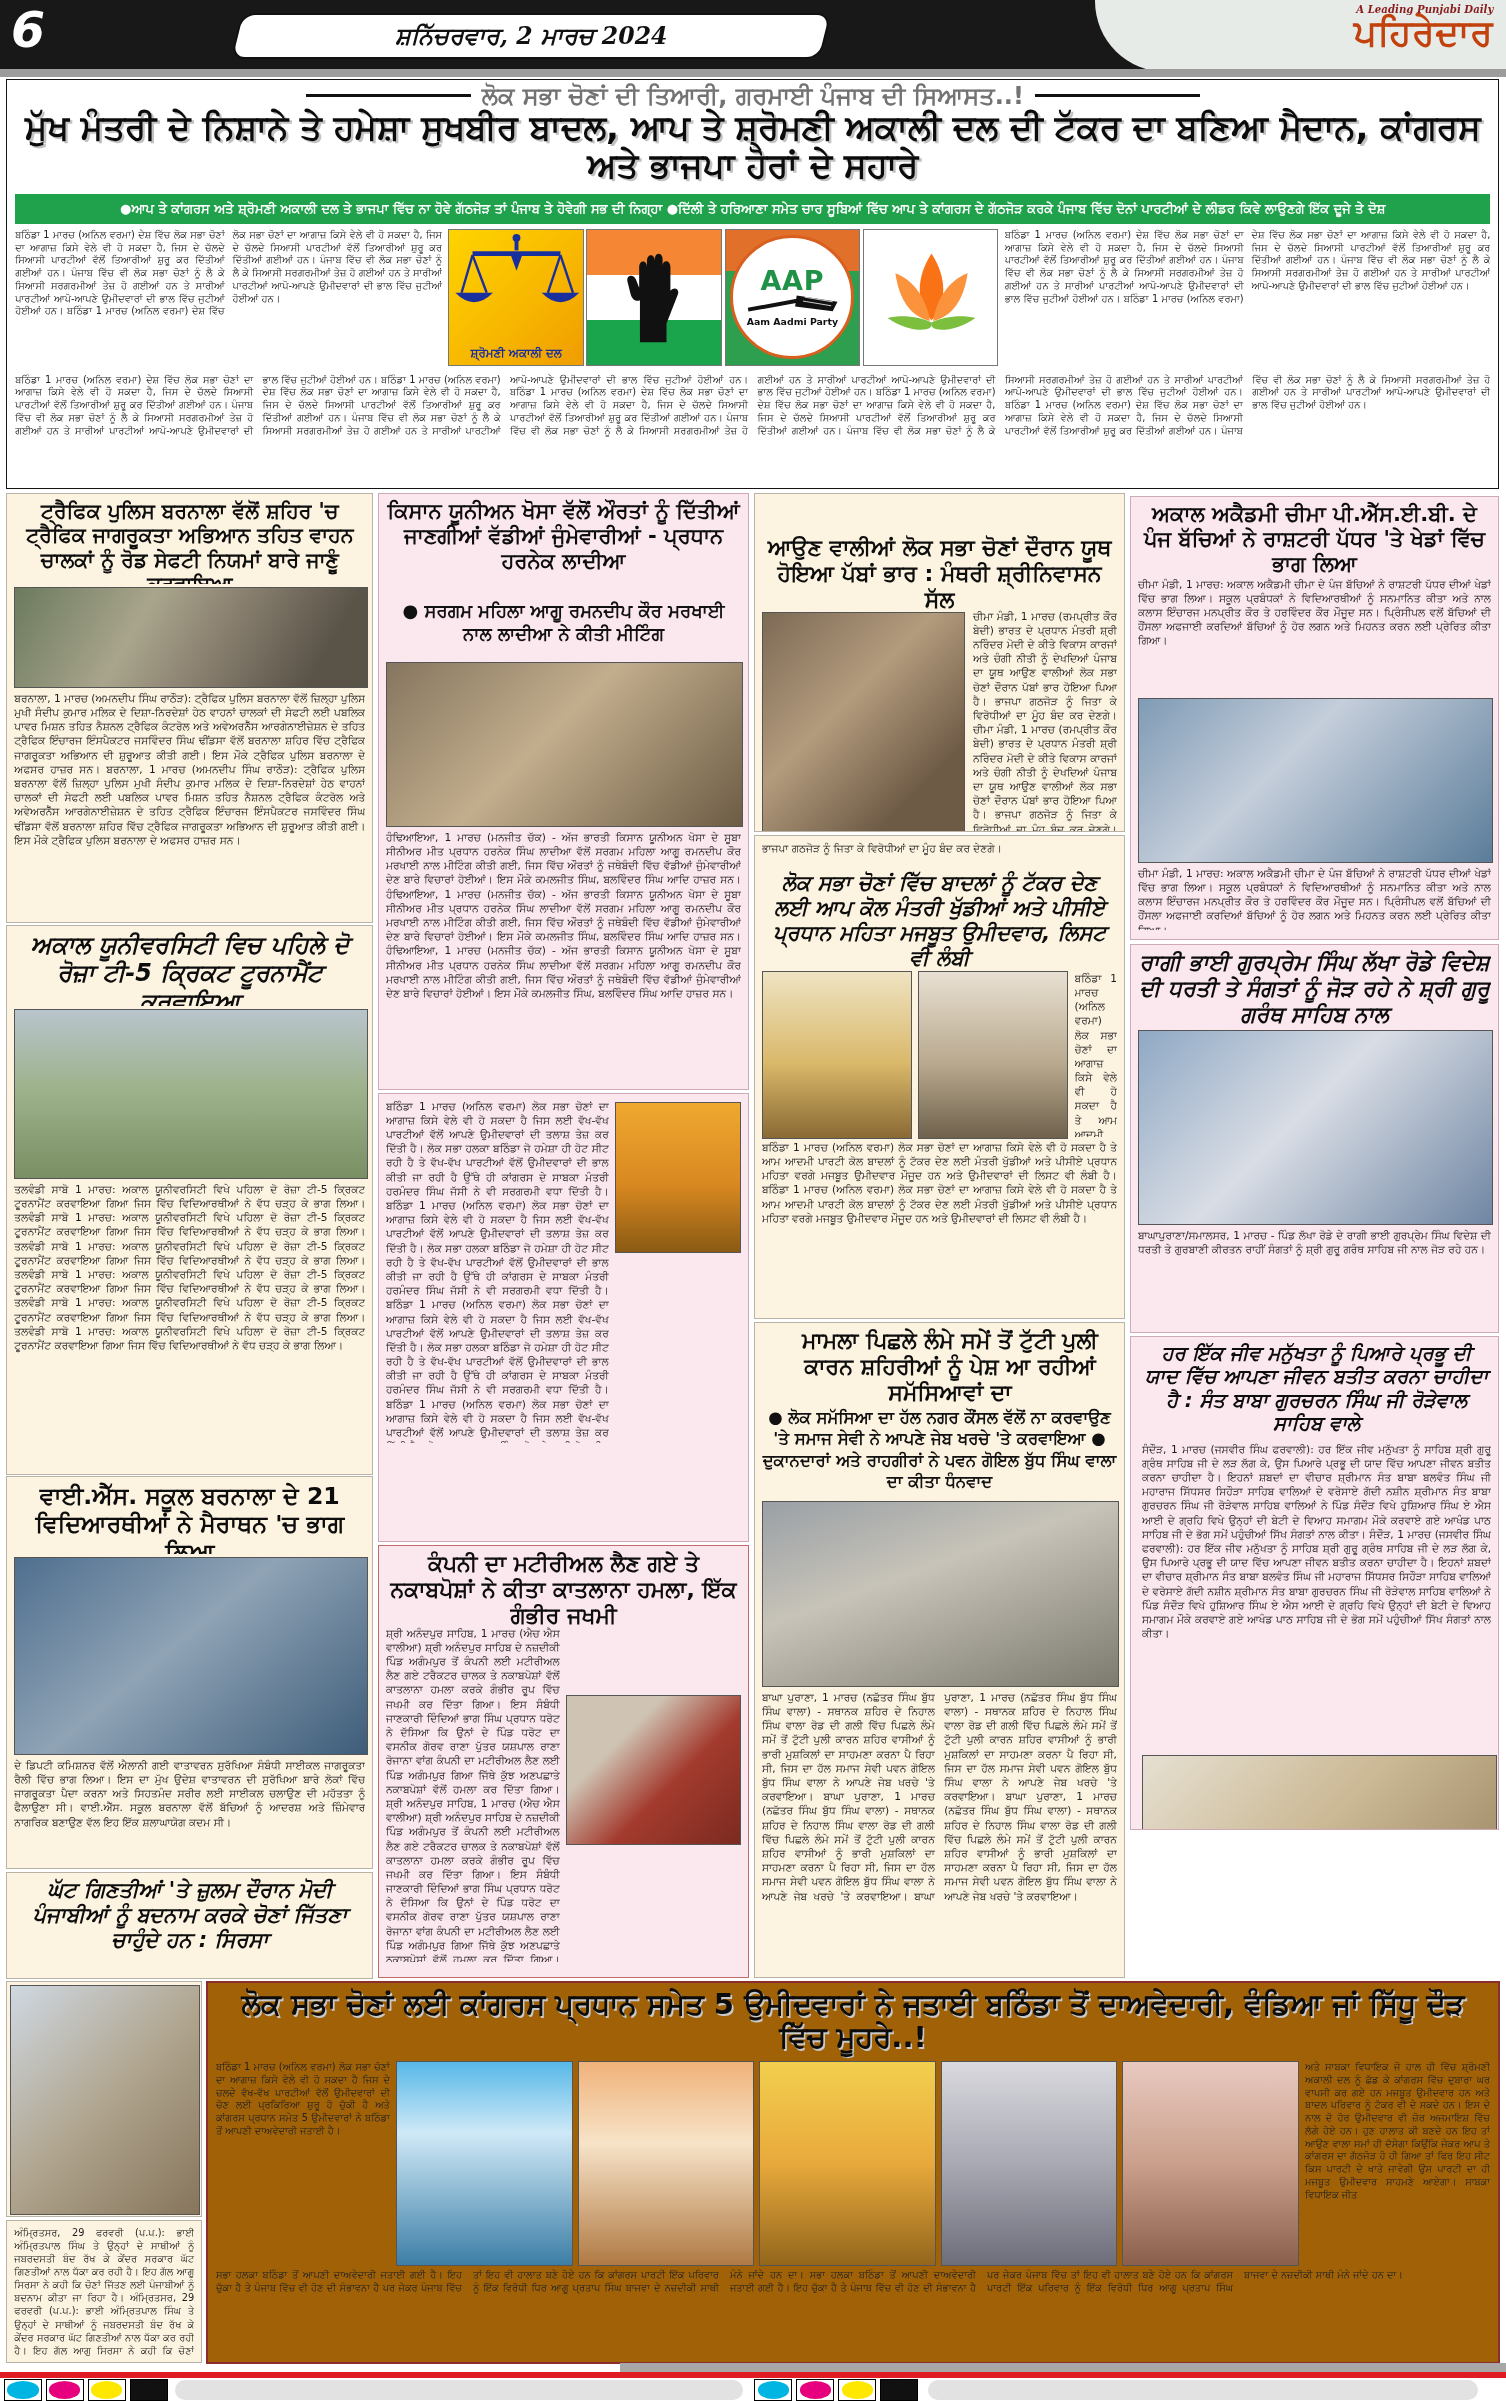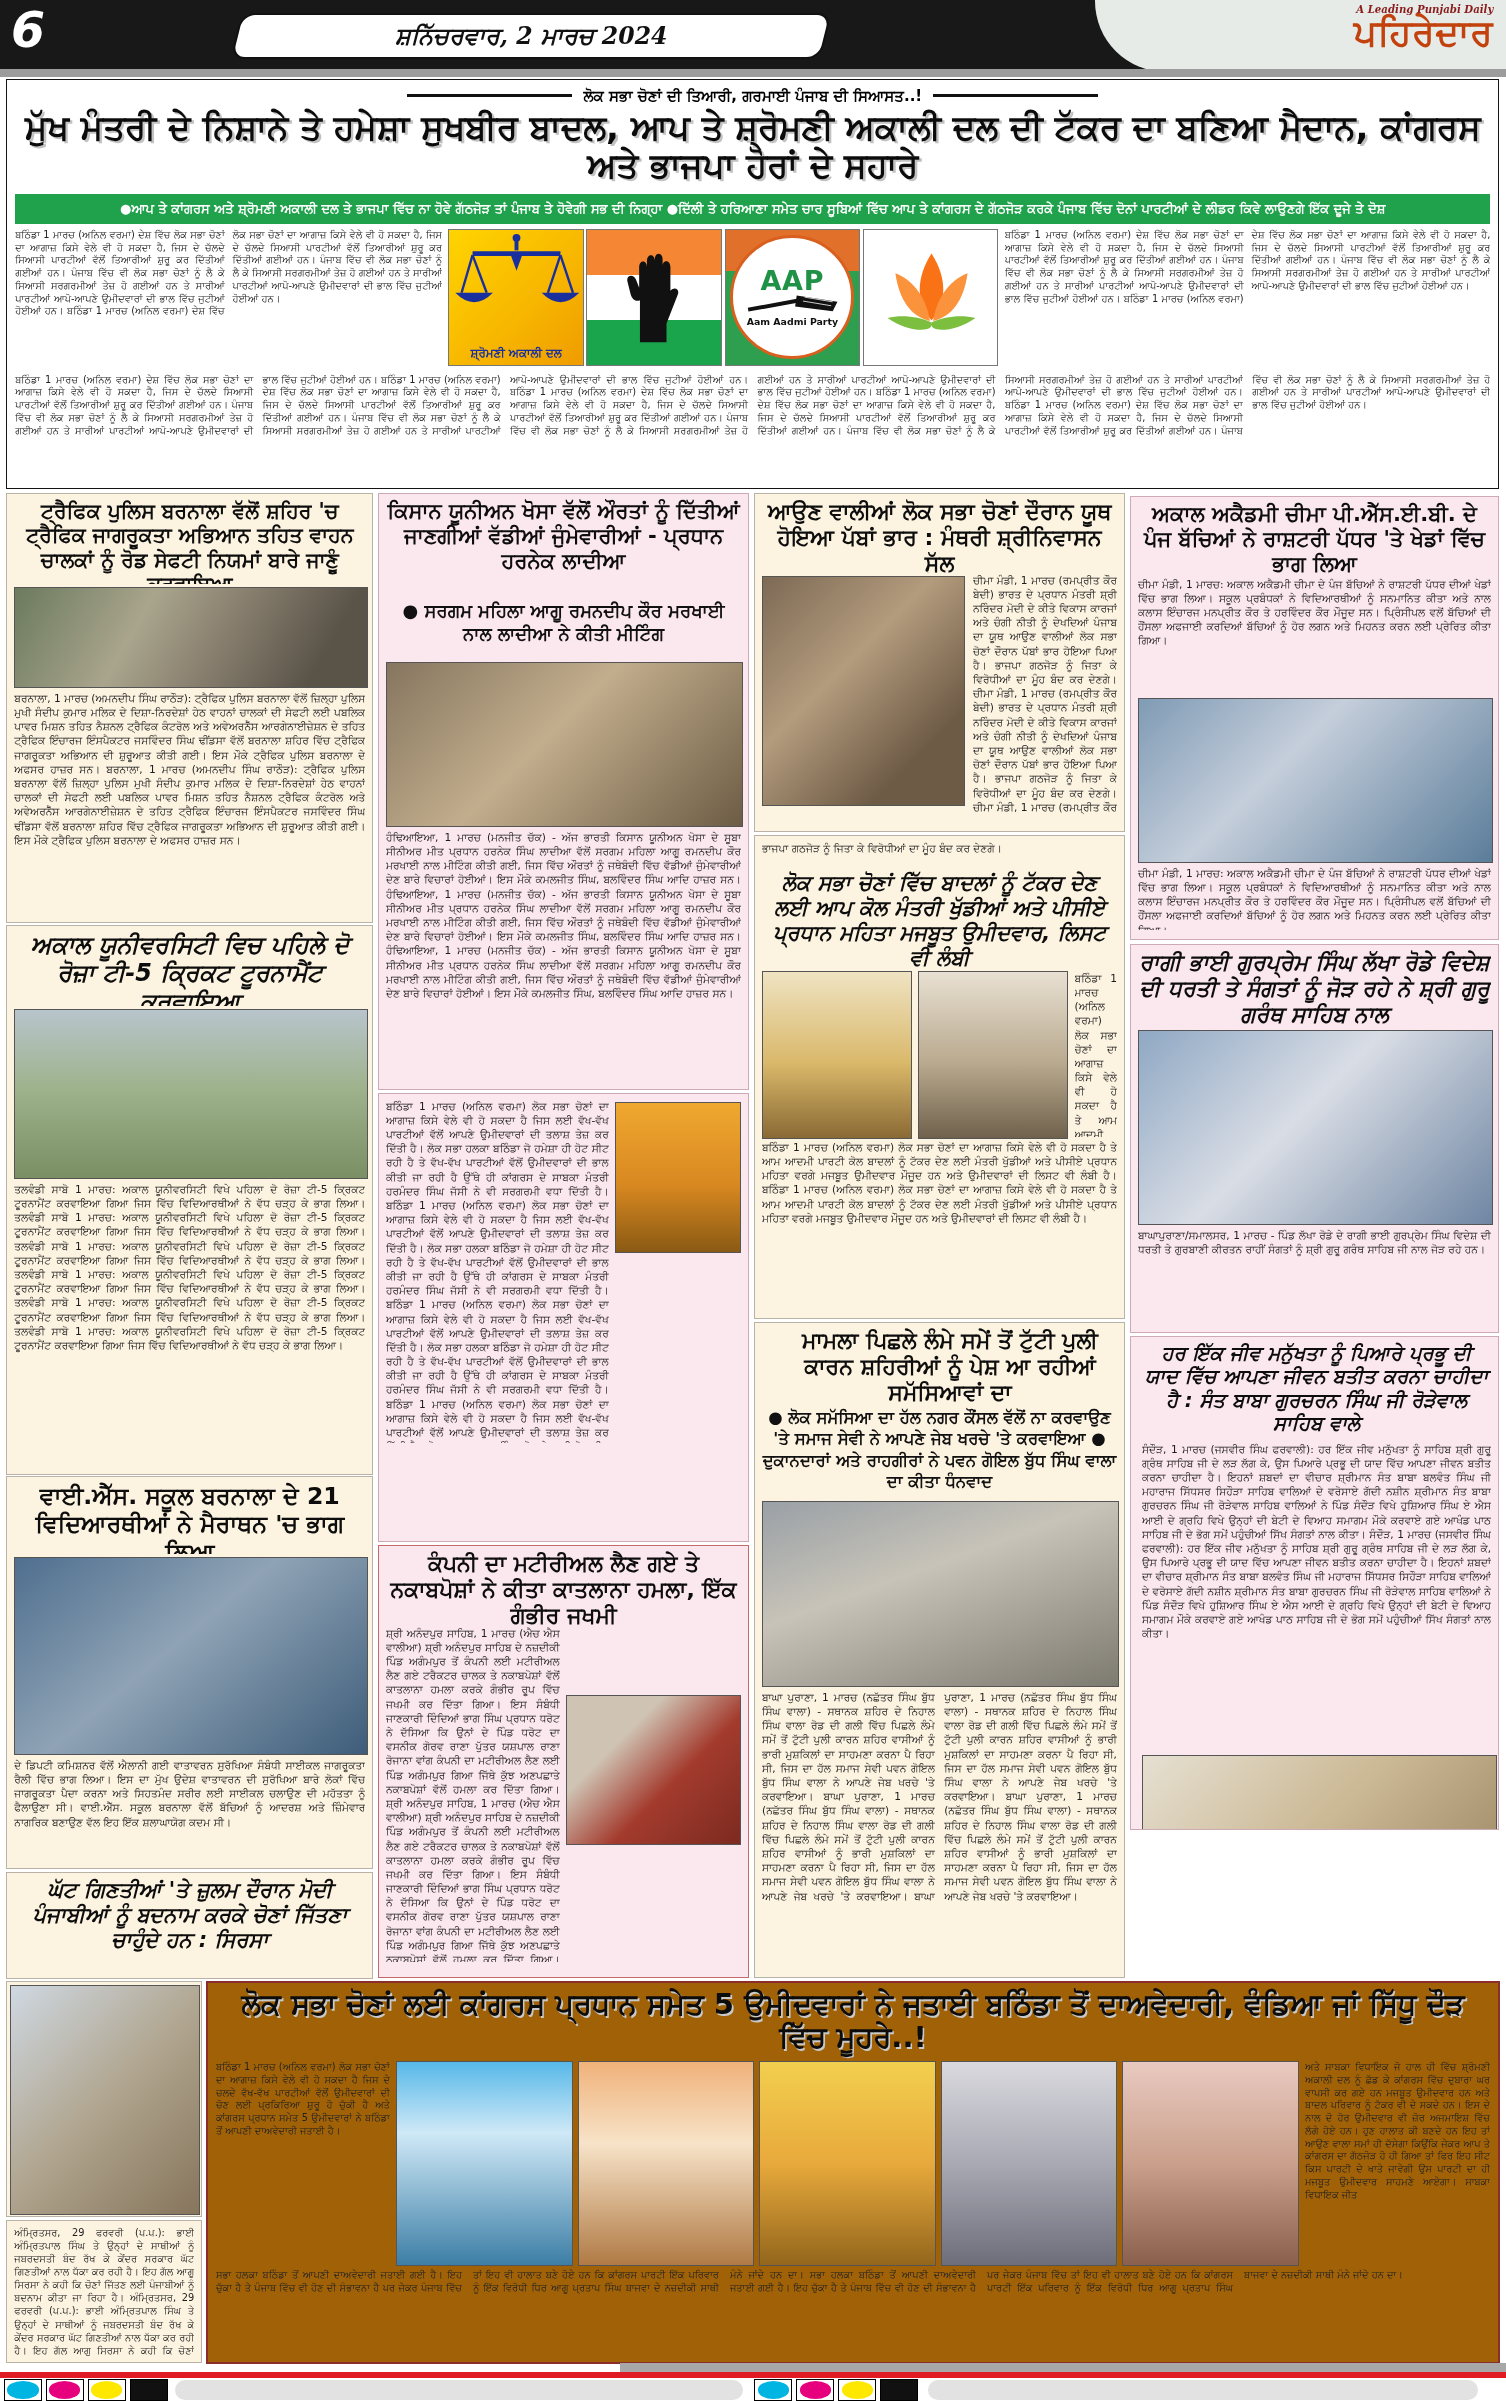--- a/index.html
+++ b/index.html
@@ -15,21 +15,21 @@
   .masthead{left:1095px;top:0;width:411px;height:72px;background:#e7ebe8;border-bottom-left-radius:71px;
             display:flex;flex-direction:column;align-items:flex-end;justify-content:flex-start;padding:3.1px 12.6px 0 0;}
   .tagline{color:#8a1c1c;font-style:italic;font-weight:bold;font-size:10.2px;font-family:"DejaVu Serif",serif;}
   .mast-title{font-size:36px;font-weight:bold;color:#c2410c;line-height:1.0;letter-spacing:0.8px;}
   .hdr-rule{left:0;top:69px;width:1506px;height:7.9px;background:#9c9c9c;}
 
   
   .leadbox{left:6.3px;top:79px;width:1493px;height:410px;border:1.6px solid #141414;background:#fff;padding:3.1px 7.9px;overflow:hidden;}
   .kicker-row{display:flex;align-items:center;justify-content:center;gap:11px;height:25px;}
   .kline{width:165px;border-top:3.1px solid #111;}
-  .kicker{font-weight:bold;font-size:15px;color:#000000;white-space:nowrap;}
+  .kicker{font-weight:bold;font-size:24px;color:#737373;white-space:nowrap;}
   .lead-hl{font-size:34px;font-weight:bold;color:#0b0b0b;text-align:center;line-height:1.12;
            text-shadow:2.4px 2.4px 0 #c2c2c2;height:83px;overflow:hidden;}
   .strap{margin-top:3.1px;height:30px;background:#1fa24b;color:#fff;font-weight:bold;font-size:13px;
          line-height:30px;text-align:center;white-space:nowrap;overflow:hidden;padding:0 6.3px;}
   .lead-mid{display:flex;gap:6.3px;margin-top:4.7px;height:140px;}
   .lead-col{font-size:9.8px;line-height:1.3;text-align:justify;color:#222;overflow:hidden;}
   .lc-l{width:428px;column-count:2;column-gap:7.9px;}
   .lc-r{width:487px;column-count:2;column-gap:7.9px;}
   .logos{width:550px;display:flex;gap:2.4px;}
   .logo{width:135px;height:135px;border:0.8px solid #777;position:relative;overflow:hidden;background:#fff;}
@@ -223,21 +223,21 @@
     <div class="body" style="height:344px;">ਬਠਿੰਡਾ 1 ਮਾਰਚ (ਅਨਿਲ ਵਰਮਾ) ਲੋਕ ਸਭਾ ਚੋਣਾਂ ਦਾ ਆਗਾਜ਼ ਕਿਸੇ ਵੇਲੇ ਵੀ ਹੋ ਸਕਦਾ ਹੈ ਜਿਸ ਲਈ ਵੱਖ-ਵੱਖ ਪਾਰਟੀਆਂ ਵੱਲੋਂ ਆਪਣੇ ਉਮੀਦਵਾਰਾਂ ਦੀ ਤਲਾਸ਼ ਤੇਜ਼ ਕਰ ਦਿੱਤੀ ਹੈ। ਲੋਕ ਸਭਾ ਹਲਕਾ ਬਠਿੰਡਾ ਜੋ ਹਮੇਸ਼ਾ ਹੀ ਹੋਟ ਸੀਟ ਰਹੀ ਹੈ ਤੇ ਵੱਖ-ਵੱਖ ਪਾਰਟੀਆਂ ਵੱਲੋਂ ਉਮੀਦਵਾਰਾਂ ਦੀ ਭਾਲ ਕੀਤੀ ਜਾ ਰਹੀ ਹੈ ਉੱਥੇ ਹੀ ਕਾਂਗਰਸ ਦੇ ਸਾਬਕਾ ਮੰਤਰੀ ਹਰਮੰਦਰ ਸਿੰਘ ਜੱਸੀ ਨੇ ਵੀ ਸਰਗਰਮੀ ਵਧਾ ਦਿੱਤੀ ਹੈ। ਬਠਿੰਡਾ 1 ਮਾਰਚ (ਅਨਿਲ ਵਰਮਾ) ਲੋਕ ਸਭਾ ਚੋਣਾਂ ਦਾ ਆਗਾਜ਼ ਕਿਸੇ ਵੇਲੇ ਵੀ ਹੋ ਸਕਦਾ ਹੈ ਜਿਸ ਲਈ ਵੱਖ-ਵੱਖ ਪਾਰਟੀਆਂ ਵੱਲੋਂ ਆਪਣੇ ਉਮੀਦਵਾਰਾਂ ਦੀ ਤਲਾਸ਼ ਤੇਜ਼ ਕਰ ਦਿੱਤੀ ਹੈ। ਲੋਕ ਸਭਾ ਹਲਕਾ ਬਠਿੰਡਾ ਜੋ ਹਮੇਸ਼ਾ ਹੀ ਹੋਟ ਸੀਟ ਰਹੀ ਹੈ ਤੇ ਵੱਖ-ਵੱਖ ਪਾਰਟੀਆਂ ਵੱਲੋਂ ਉਮੀਦਵਾਰਾਂ ਦੀ ਭਾਲ ਕੀਤੀ ਜਾ ਰਹੀ ਹੈ ਉੱਥੇ ਹੀ ਕਾਂਗਰਸ ਦੇ ਸਾਬਕਾ ਮੰਤਰੀ ਹਰਮੰਦਰ ਸਿੰਘ ਜੱਸੀ ਨੇ ਵੀ ਸਰਗਰਮੀ ਵਧਾ ਦਿੱਤੀ ਹੈ। ਬਠਿੰਡਾ 1 ਮਾਰਚ (ਅਨਿਲ ਵਰਮਾ) ਲੋਕ ਸਭਾ ਚੋਣਾਂ ਦਾ ਆਗਾਜ਼ ਕਿਸੇ ਵੇਲੇ ਵੀ ਹੋ ਸਕਦਾ ਹੈ ਜਿਸ ਲਈ ਵੱਖ-ਵੱਖ ਪਾਰਟੀਆਂ ਵੱਲੋਂ ਆਪਣੇ ਉਮੀਦਵਾਰਾਂ ਦੀ ਤਲਾਸ਼ ਤੇਜ਼ ਕਰ ਦਿੱਤੀ ਹੈ। ਲੋਕ ਸਭਾ ਹਲਕਾ ਬਠਿੰਡਾ ਜੋ ਹਮੇਸ਼ਾ ਹੀ ਹੋਟ ਸੀਟ ਰਹੀ ਹੈ ਤੇ ਵੱਖ-ਵੱਖ ਪਾਰਟੀਆਂ ਵੱਲੋਂ ਉਮੀਦਵਾਰਾਂ ਦੀ ਭਾਲ ਕੀਤੀ ਜਾ ਰਹੀ ਹੈ ਉੱਥੇ ਹੀ ਕਾਂਗਰਸ ਦੇ ਸਾਬਕਾ ਮੰਤਰੀ ਹਰਮੰਦਰ ਸਿੰਘ ਜੱਸੀ ਨੇ ਵੀ ਸਰਗਰਮੀ ਵਧਾ ਦਿੱਤੀ ਹੈ। ਬਠਿੰਡਾ 1 ਮਾਰਚ (ਅਨਿਲ ਵਰਮਾ) ਲੋਕ ਸਭਾ ਚੋਣਾਂ ਦਾ ਆਗਾਜ਼ ਕਿਸੇ ਵੇਲੇ ਵੀ ਹੋ ਸਕਦਾ ਹੈ ਜਿਸ ਲਈ ਵੱਖ-ਵੱਖ ਪਾਰਟੀਆਂ ਵੱਲੋਂ ਆਪਣੇ ਉਮੀਦਵਾਰਾਂ ਦੀ ਤਲਾਸ਼ ਤੇਜ਼ ਕਰ ਦਿੱਤੀ ਹੈ। ਲੋਕ ਸਭਾ ਹਲਕਾ ਬਠਿੰਡਾ ਜੋ ਹਮੇਸ਼ਾ ਹੀ ਹੋਟ ਸੀਟ ਰਹੀ ਹੈ ਤੇ ਵੱਖ-ਵੱਖ ਪਾਰਟੀਆਂ ਵੱਲੋਂ ਉਮੀਦਵਾਰਾਂ ਦੀ ਭਾਲ ਕੀਤੀ ਜਾ ਰਹੀ ਹੈ ਉੱਥੇ ਹੀ ਕਾਂਗਰਸ ਦੇ ਸਾਬਕਾ ਮੰਤਰੀ ਹਰਮੰਦਰ ਸਿੰਘ ਜੱਸੀ ਨੇ ਵੀ ਸਰਗਰਮੀ ਵਧਾ ਦਿੱਤੀ ਹੈ।</div>
   </div>
 
   <div class="abs card pink" style="left:378px;top:1545px;width:371px;height:433px;border:1.6px solid #c46a6a;">
     <div class="hl" style="font-size:22px;height:75px;">ਕੰਪਨੀ ਦਾ ਮਟੀਰੀਅਲ ਲੈਣ ਗਏ ਤੇ ਨਕਾਬਪੋਸ਼ਾਂ ਨੇ ਕੀਤਾ ਕਾਤਲਾਨਾ ਹਮਲਾ, ਇੱਕ ਗੰਭੀਰ ਜਖਮੀ</div>
     <div class="ph g-injury" style="float:right;width:173px;height:148px;margin:69px 0 3.1px 6.3px;"></div>
     <div class="body" style="height:336px;">ਸ਼੍ਰੀ ਅਨੰਦਪੁਰ ਸਾਹਿਬ, 1 ਮਾਰਚ (ਐਚ ਐਸ ਵਾਲੀਆ) ਸ਼੍ਰੀ ਅਨੰਦਪੁਰ ਸਾਹਿਬ ਦੇ ਨਜ਼ਦੀਕੀ ਪਿੰਡ ਅਗੰਮਪੁਰ ਤੋਂ ਕੰਪਨੀ ਲਈ ਮਟੀਰੀਅਲ ਲੈਣ ਗਏ ਟਰੈਕਟਰ ਚਾਲਕ ਤੇ ਨਕਾਬਪੋਸ਼ਾਂ ਵੱਲੋਂ ਕਾਤਲਾਨਾ ਹਮਲਾ ਕਰਕੇ ਗੰਭੀਰ ਰੂਪ ਵਿੱਚ ਜਖਮੀ ਕਰ ਦਿੱਤਾ ਗਿਆ। ਇਸ ਸੰਬੰਧੀ ਜਾਣਕਾਰੀ ਦਿੰਦਿਆਂ ਭਾਗ ਸਿੰਘ ਪ੍ਰਧਾਨ ਧਰੋਟ ਨੇ ਦੱਸਿਆ ਕਿ ਉਨਾਂ ਦੇ ਪਿੰਡ ਧਰੋਟ ਦਾ ਵਸਨੀਕ ਗੋਰਵ ਰਾਣਾ ਪੁੱਤਰ ਯਸ਼ਪਾਲ ਰਾਣਾ ਰੋਜਾਨਾ ਵਾਂਗ ਕੰਪਨੀ ਦਾ ਮਟੀਰੀਅਲ ਲੈਣ ਲਈ ਪਿੰਡ ਅਗੰਮਪੁਰ ਗਿਆ ਜਿੱਥੇ ਕੁੱਝ ਅਣਪਛਾਤੇ ਨਕਾਬਪੋਸ਼ਾਂ ਵੱਲੋਂ ਹਮਲਾ ਕਰ ਦਿੱਤਾ ਗਿਆ। ਸ਼੍ਰੀ ਅਨੰਦਪੁਰ ਸਾਹਿਬ, 1 ਮਾਰਚ (ਐਚ ਐਸ ਵਾਲੀਆ) ਸ਼੍ਰੀ ਅਨੰਦਪੁਰ ਸਾਹਿਬ ਦੇ ਨਜ਼ਦੀਕੀ ਪਿੰਡ ਅਗੰਮਪੁਰ ਤੋਂ ਕੰਪਨੀ ਲਈ ਮਟੀਰੀਅਲ ਲੈਣ ਗਏ ਟਰੈਕਟਰ ਚਾਲਕ ਤੇ ਨਕਾਬਪੋਸ਼ਾਂ ਵੱਲੋਂ ਕਾਤਲਾਨਾ ਹਮਲਾ ਕਰਕੇ ਗੰਭੀਰ ਰੂਪ ਵਿੱਚ ਜਖਮੀ ਕਰ ਦਿੱਤਾ ਗਿਆ। ਇਸ ਸੰਬੰਧੀ ਜਾਣਕਾਰੀ ਦਿੰਦਿਆਂ ਭਾਗ ਸਿੰਘ ਪ੍ਰਧਾਨ ਧਰੋਟ ਨੇ ਦੱਸਿਆ ਕਿ ਉਨਾਂ ਦੇ ਪਿੰਡ ਧਰੋਟ ਦਾ ਵਸਨੀਕ ਗੋਰਵ ਰਾਣਾ ਪੁੱਤਰ ਯਸ਼ਪਾਲ ਰਾਣਾ ਰੋਜਾਨਾ ਵਾਂਗ ਕੰਪਨੀ ਦਾ ਮਟੀਰੀਅਲ ਲੈਣ ਲਈ ਪਿੰਡ ਅਗੰਮਪੁਰ ਗਿਆ ਜਿੱਥੇ ਕੁੱਝ ਅਣਪਛਾਤੇ ਨਕਾਬਪੋਸ਼ਾਂ ਵੱਲੋਂ ਹਮਲਾ ਕਰ ਦਿੱਤਾ ਗਿਆ। ਸ਼੍ਰੀ ਅਨੰਦਪੁਰ ਸਾਹਿਬ, 1 ਮਾਰਚ (ਐਚ ਐਸ ਵਾਲੀਆ) ਸ਼੍ਰੀ ਅਨੰਦਪੁਰ ਸਾਹਿਬ ਦੇ ਨਜ਼ਦੀਕੀ ਪਿੰਡ ਅਗੰਮਪੁਰ ਤੋਂ ਕੰਪਨੀ ਲਈ ਮਟੀਰੀਅਲ ਲੈਣ ਗਏ ਟਰੈਕਟਰ ਚਾਲਕ ਤੇ ਨਕਾਬਪੋਸ਼ਾਂ ਵੱਲੋਂ ਕਾਤਲਾਨਾ ਹਮਲਾ ਕਰਕੇ ਗੰਭੀਰ ਰੂਪ ਵਿੱਚ ਜਖਮੀ ਕਰ ਦਿੱਤਾ ਗਿਆ। ਇਸ ਸੰਬੰਧੀ ਜਾਣਕਾਰੀ ਦਿੰਦਿਆਂ ਭਾਗ ਸਿੰਘ ਪ੍ਰਧਾਨ ਧਰੋਟ ਨੇ ਦੱਸਿਆ ਕਿ ਉਨਾਂ ਦੇ ਪਿੰਡ ਧਰੋਟ ਦਾ ਵਸਨੀਕ ਗੋਰਵ ਰਾਣਾ ਪੁੱਤਰ ਯਸ਼ਪਾਲ ਰਾਣਾ ਰੋਜਾਨਾ ਵਾਂਗ ਕੰਪਨੀ ਦਾ ਮਟੀਰੀਅਲ ਲੈਣ ਲਈ ਪਿੰਡ ਅਗੰਮਪੁਰ ਗਿਆ ਜਿੱਥੇ ਕੁੱਝ ਅਣਪਛਾਤੇ ਨਕਾਬਪੋਸ਼ਾਂ ਵੱਲੋਂ ਹਮਲਾ ਕਰ ਦਿੱਤਾ ਗਿਆ।</div>
   </div>
 
   <div class="abs card cream" style="left:754px;top:493px;width:371px;height:339px;">
-    <div class="hl" style="font-size:22px;height:74px;">ਆਉਣ ਵਾਲੀਆਂ ਲੋਕ ਸਭਾ ਚੋਣਾਂ ਦੌਰਾਨ ਯੂਥ ਹੋਇਆ ਪੱਬਾਂ ਭਾਰ : ਮੰਥਰੀ ਸ਼੍ਰੀਨਿਵਾਸਨ ਸੁੱਲੂ</div>
+    <div class="hl" style="font-size:22px;height:74px;margin-top:36px;">ਆਉਣ ਵਾਲੀਆਂ ਲੋਕ ਸਭਾ ਚੋਣਾਂ ਦੌਰਾਨ ਯੂਥ ਹੋਇਆ ਪੱਬਾਂ ਭਾਰ : ਮੰਥਰੀ ਸ਼੍ਰੀਨਿਵਾਸਨ ਸੁੱਲੂ</div>
     <div class="ph g-indoor" style="float:left;width:201px;height:228px;margin:3.1px 7.9px 1.6px 0;"></div>
     <div class="body" style="height:242px;">ਚੀਮਾ ਮੰਡੀ, 1 ਮਾਰਚ (ਰਮਪ੍ਰੀਤ ਕੌਰ ਬੇਦੀ) ਭਾਰਤ ਦੇ ਪ੍ਰਧਾਨ ਮੰਤਰੀ ਸ਼੍ਰੀ ਨਰਿੰਦਰ ਮੋਦੀ ਦੇ ਕੀਤੇ ਵਿਕਾਸ ਕਾਰਜਾਂ ਅਤੇ ਚੰਗੀ ਨੀਤੀ ਨੂੰ ਦੇਖਦਿਆਂ ਪੰਜਾਬ ਦਾ ਯੂਥ ਆਉਣ ਵਾਲੀਆਂ ਲੋਕ ਸਭਾ ਚੋਣਾਂ ਦੌਰਾਨ ਪੱਬਾਂ ਭਾਰ ਹੋਇਆ ਪਿਆ ਹੈ। ਭਾਜਪਾ ਗਠਜੋੜ ਨੂੰ ਜਿਤਾ ਕੇ ਵਿਰੋਧੀਆਂ ਦਾ ਮੂੰਹ ਬੰਦ ਕਰ ਦੇਣਗੇ। ਚੀਮਾ ਮੰਡੀ, 1 ਮਾਰਚ (ਰਮਪ੍ਰੀਤ ਕੌਰ ਬੇਦੀ) ਭਾਰਤ ਦੇ ਪ੍ਰਧਾਨ ਮੰਤਰੀ ਸ਼੍ਰੀ ਨਰਿੰਦਰ ਮੋਦੀ ਦੇ ਕੀਤੇ ਵਿਕਾਸ ਕਾਰਜਾਂ ਅਤੇ ਚੰਗੀ ਨੀਤੀ ਨੂੰ ਦੇਖਦਿਆਂ ਪੰਜਾਬ ਦਾ ਯੂਥ ਆਉਣ ਵਾਲੀਆਂ ਲੋਕ ਸਭਾ ਚੋਣਾਂ ਦੌਰਾਨ ਪੱਬਾਂ ਭਾਰ ਹੋਇਆ ਪਿਆ ਹੈ। ਭਾਜਪਾ ਗਠਜੋੜ ਨੂੰ ਜਿਤਾ ਕੇ ਵਿਰੋਧੀਆਂ ਦਾ ਮੂੰਹ ਬੰਦ ਕਰ ਦੇਣਗੇ। ਚੀਮਾ ਮੰਡੀ, 1 ਮਾਰਚ (ਰਮਪ੍ਰੀਤ ਕੌਰ ਬੇਦੀ) ਭਾਰਤ ਦੇ ਪ੍ਰਧਾਨ ਮੰਤਰੀ ਸ਼੍ਰੀ ਨਰਿੰਦਰ ਮੋਦੀ ਦੇ ਕੀਤੇ ਵਿਕਾਸ ਕਾਰਜਾਂ ਅਤੇ ਚੰਗੀ ਨੀਤੀ ਨੂੰ ਦੇਖਦਿਆਂ ਪੰਜਾਬ ਦਾ ਯੂਥ ਆਉਣ ਵਾਲੀਆਂ ਲੋਕ ਸਭਾ ਚੋਣਾਂ ਦੌਰਾਨ ਪੱਬਾਂ ਭਾਰ ਹੋਇਆ ਪਿਆ ਹੈ। ਭਾਜਪਾ ਗਠਜੋੜ ਨੂੰ ਜਿਤਾ ਕੇ ਵਿਰੋਧੀਆਂ ਦਾ ਮੂੰਹ ਬੰਦ ਕਰ ਦੇਣਗੇ।</div>
   </div>
 
   <div class="abs card cream" style="left:754px;top:835px;width:371px;height:484px;">
     <div class="body" style="height:30px;">ਭਾਜਪਾ ਗਠਜੋੜ ਨੂੰ ਜਿਤਾ ਕੇ ਵਿਰੋਧੀਆਂ ਦਾ ਮੂੰਹ ਬੰਦ ਕਰ ਦੇਣਗੇ।</div>
     <div class="hl it" style="font-size:21px;height:97px;">ਲੋਕ ਸਭਾ ਚੋਣਾਂ ਵਿੱਚ ਬਾਦਲਾਂ ਨੂੰ ਟੱਕਰ ਦੇਣ ਲਈ ਆਪ ਕੋਲ ਮੰਤਰੀ ਖੁੱਡੀਆਂ ਅਤੇ ਪੀਸੀਏ ਪ੍ਰਧਾਨ ਮਹਿਤਾ ਮਜਬੂਤ ਉਮੀਦਵਾਰ, ਲਿਸਟ ਵੀ ਲੰਬੀ</div>
     <div class="frow" style="height:166px;margin:3.1px 0;">
       <div class="ph g-port2" style="width:148px;height:166px;"></div>
       <div class="ph g-port3" style="width:148px;height:166px;"></div>

